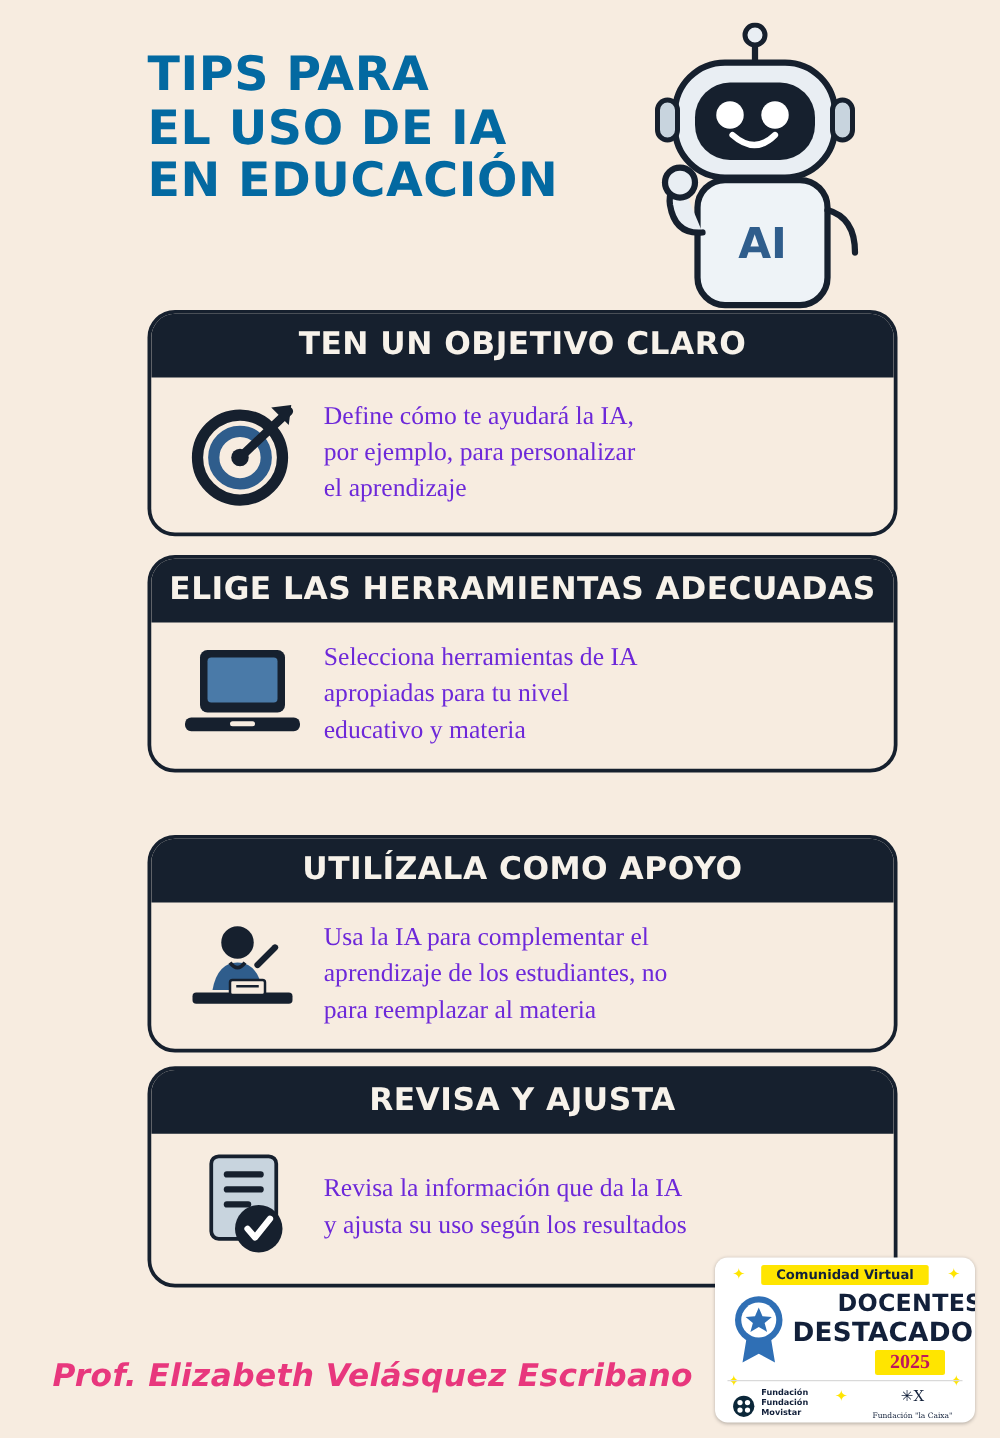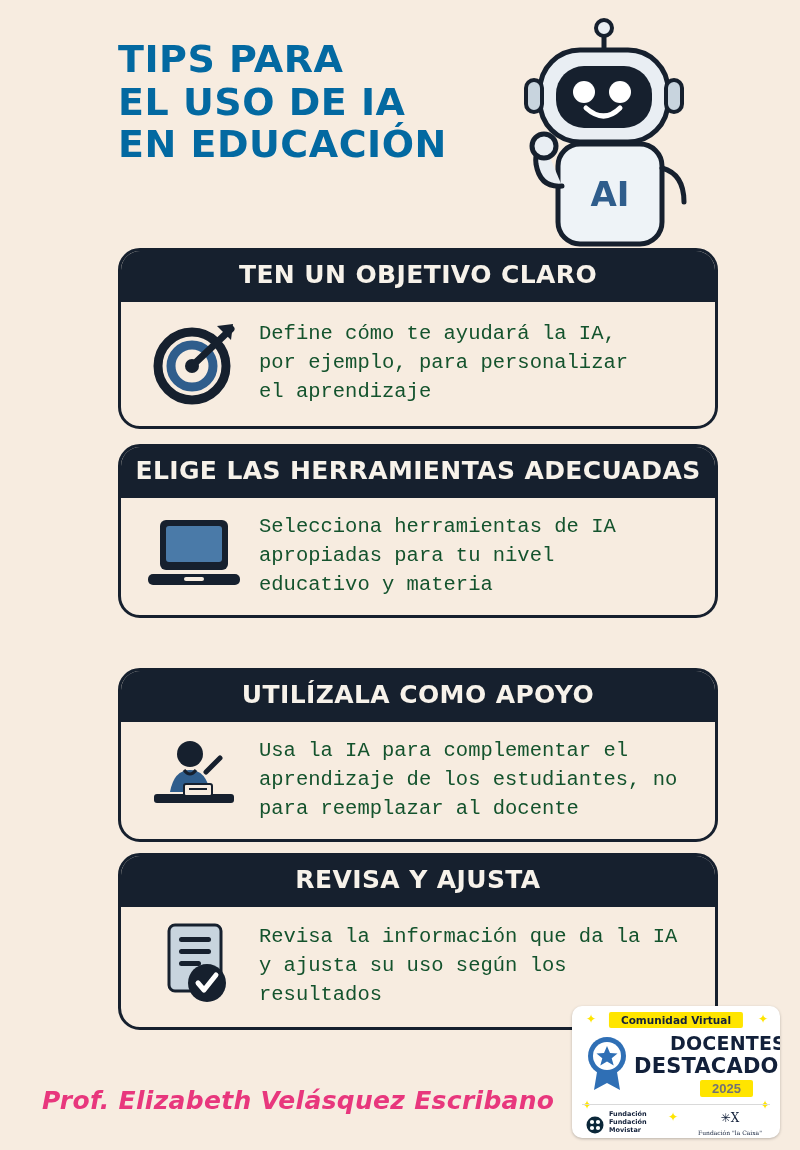--- a/index.html
+++ b/index.html
@@ -69,24 +69,24 @@
     padding: 14px 18px 16px 20px;
   }
   .card-icon {
     flex: 0 0 auto;
     width: 106px;
     display: flex;
     align-items: center;
     justify-content: center;
   }
   .card-text {
-    color: #14532d;
+    color: #6d28d9;
     font-size: 20.5px;
     line-height: 1.42;
-    font-family: Liberation Mono, monospace;
+    font-family: Liberation Serif, serif;
   }
 
   #card1 { top: 248px; }
   #card2 { top: 444px; }
   #card3 { top: 668px; }
   #card4 { top: 853px; }
 
   
   .author {
     position: absolute;
@@ -138,26 +138,26 @@
     color: #12203a;
     font-size: 21px;
     font-weight: 800;
     letter-spacing: 0.2px;
     font-family: "DejaVu Sans", sans-serif;
   }
   .badge-year {
     position: absolute;
     left: 128px; top: 74px;
     background: #ffe500;
-    color: #737373;
-    font-size: 13px;
+    color: #be185d;
+    font-size: 16px;
     font-weight: 700;
     padding: 1px 12px;
     border-radius: 2px;
-    font-family: Liberation Sans, sans-serif;
+    font-family: Liberation Serif, serif;
   }
   .badge-seal {
     position: absolute;
     left: 10px; top: 26px;
     width: 50px; height: 62px;
   }
   .badge-divider {
     position: absolute;
     left: 10px; top: 98px;
     width: 188px; height: 1px;
@@ -281,21 +281,21 @@
           <path d="M40 34 q6 8 12 0" stroke="#16202e" stroke-width="3" fill="none"></path>
           <rect x="10" y="58" width="80" height="9" rx="3" fill="#16202e"></rect>
           <rect x="40" y="48" width="28" height="12" rx="2" fill="#f7ece0" stroke="#16202e" stroke-width="2"></rect>
           <line x1="45" y1="53" x2="63" y2="53" stroke="#16202e" stroke-width="2"></line>
           <path d="M62 36 l14 -14" stroke="#16202e" stroke-width="5" stroke-linecap="round"></path>
         </svg>
       </div>
       <div class="card-text">
         <div>Usa la IA para complementar el</div>
         <div>aprendizaje de los estudiantes, no</div>
-        <div>para reemplazar al docente</div>
+        <div>para reemplazar al materia</div>
       </div>
     </div>
   </div>
 
   <div class="card" id="card4">
     <div class="card-head">REVISA Y AJUSTA</div>
     <div class="card-body">
       <div class="card-icon">
         <svg width="94" height="90" viewBox="0 0 94 90">
           <rect x="22" y="4" width="52" height="66" rx="6" fill="#c8d4de" stroke="#16202e" stroke-width="3"></rect>

